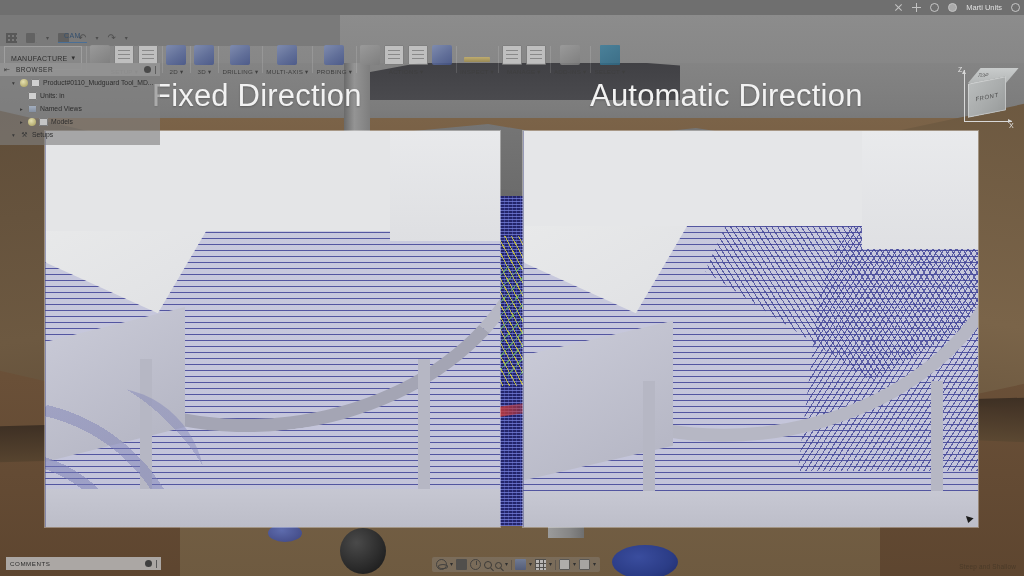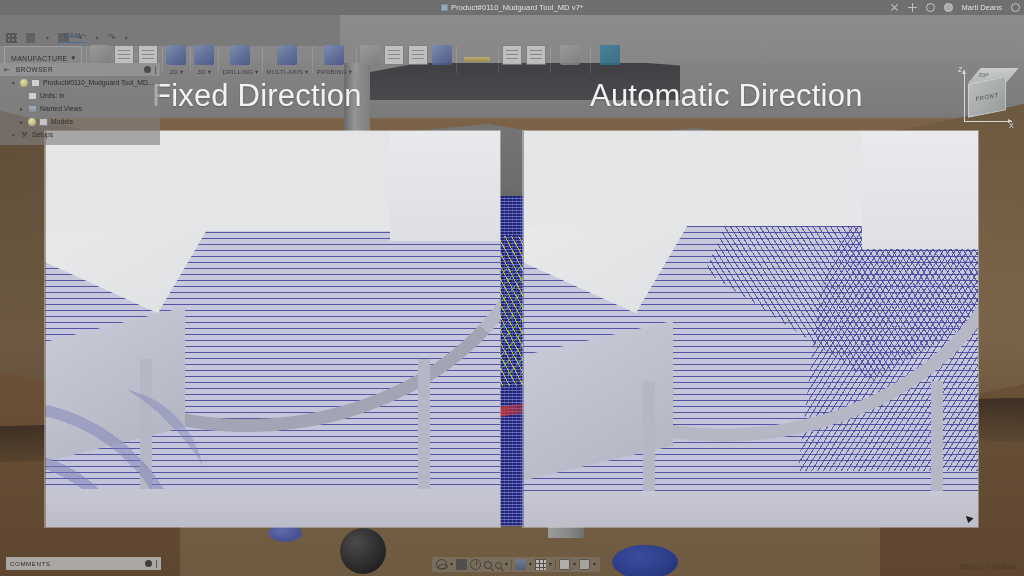--- a/index.html
+++ b/index.html
@@ -586,29 +586,26 @@
     <div class="vline" style="left:215px; top:230px; height:166px;"></div>
     <div class="vline" style="left:420px; top:60px; height:110px;"></div>
   </div>
 
   <div class="cursor-arrow"></div>
 
   <div class="cmp-label" id="label-right">Automatic Direction</div>
   <div class="cmp-label" id="label-left">Fixed Direction</div>
 
   <div class="titlebar">
-    <div class="tb-title">
-      <span class="tb-doc-icon"></span><span>Product#0110_Mudguard Tool_MD v7*</span>
-    </div>
     <div class="tb-right">
       <span class="ic ic-x"></span>
       <span class="ic ic-plus"></span>
       <span class="ic ic-circ"></span>
       <span class="ic ic-circ filled"></span>
-      <span class="tb-user">Marti Deans</span>
+      <span class="tb-user">Marti Units</span>
       <span class="ic ic-circ"></span>
     </div>
   </div>
 
   <div class="ribbon">
     <div class="ribbon-fill-left"></div>
 
     <div class="quickbar">
       <span class="qb-ic qb-grid"></span>
       <span class="qb-ic qb-file"></span>

